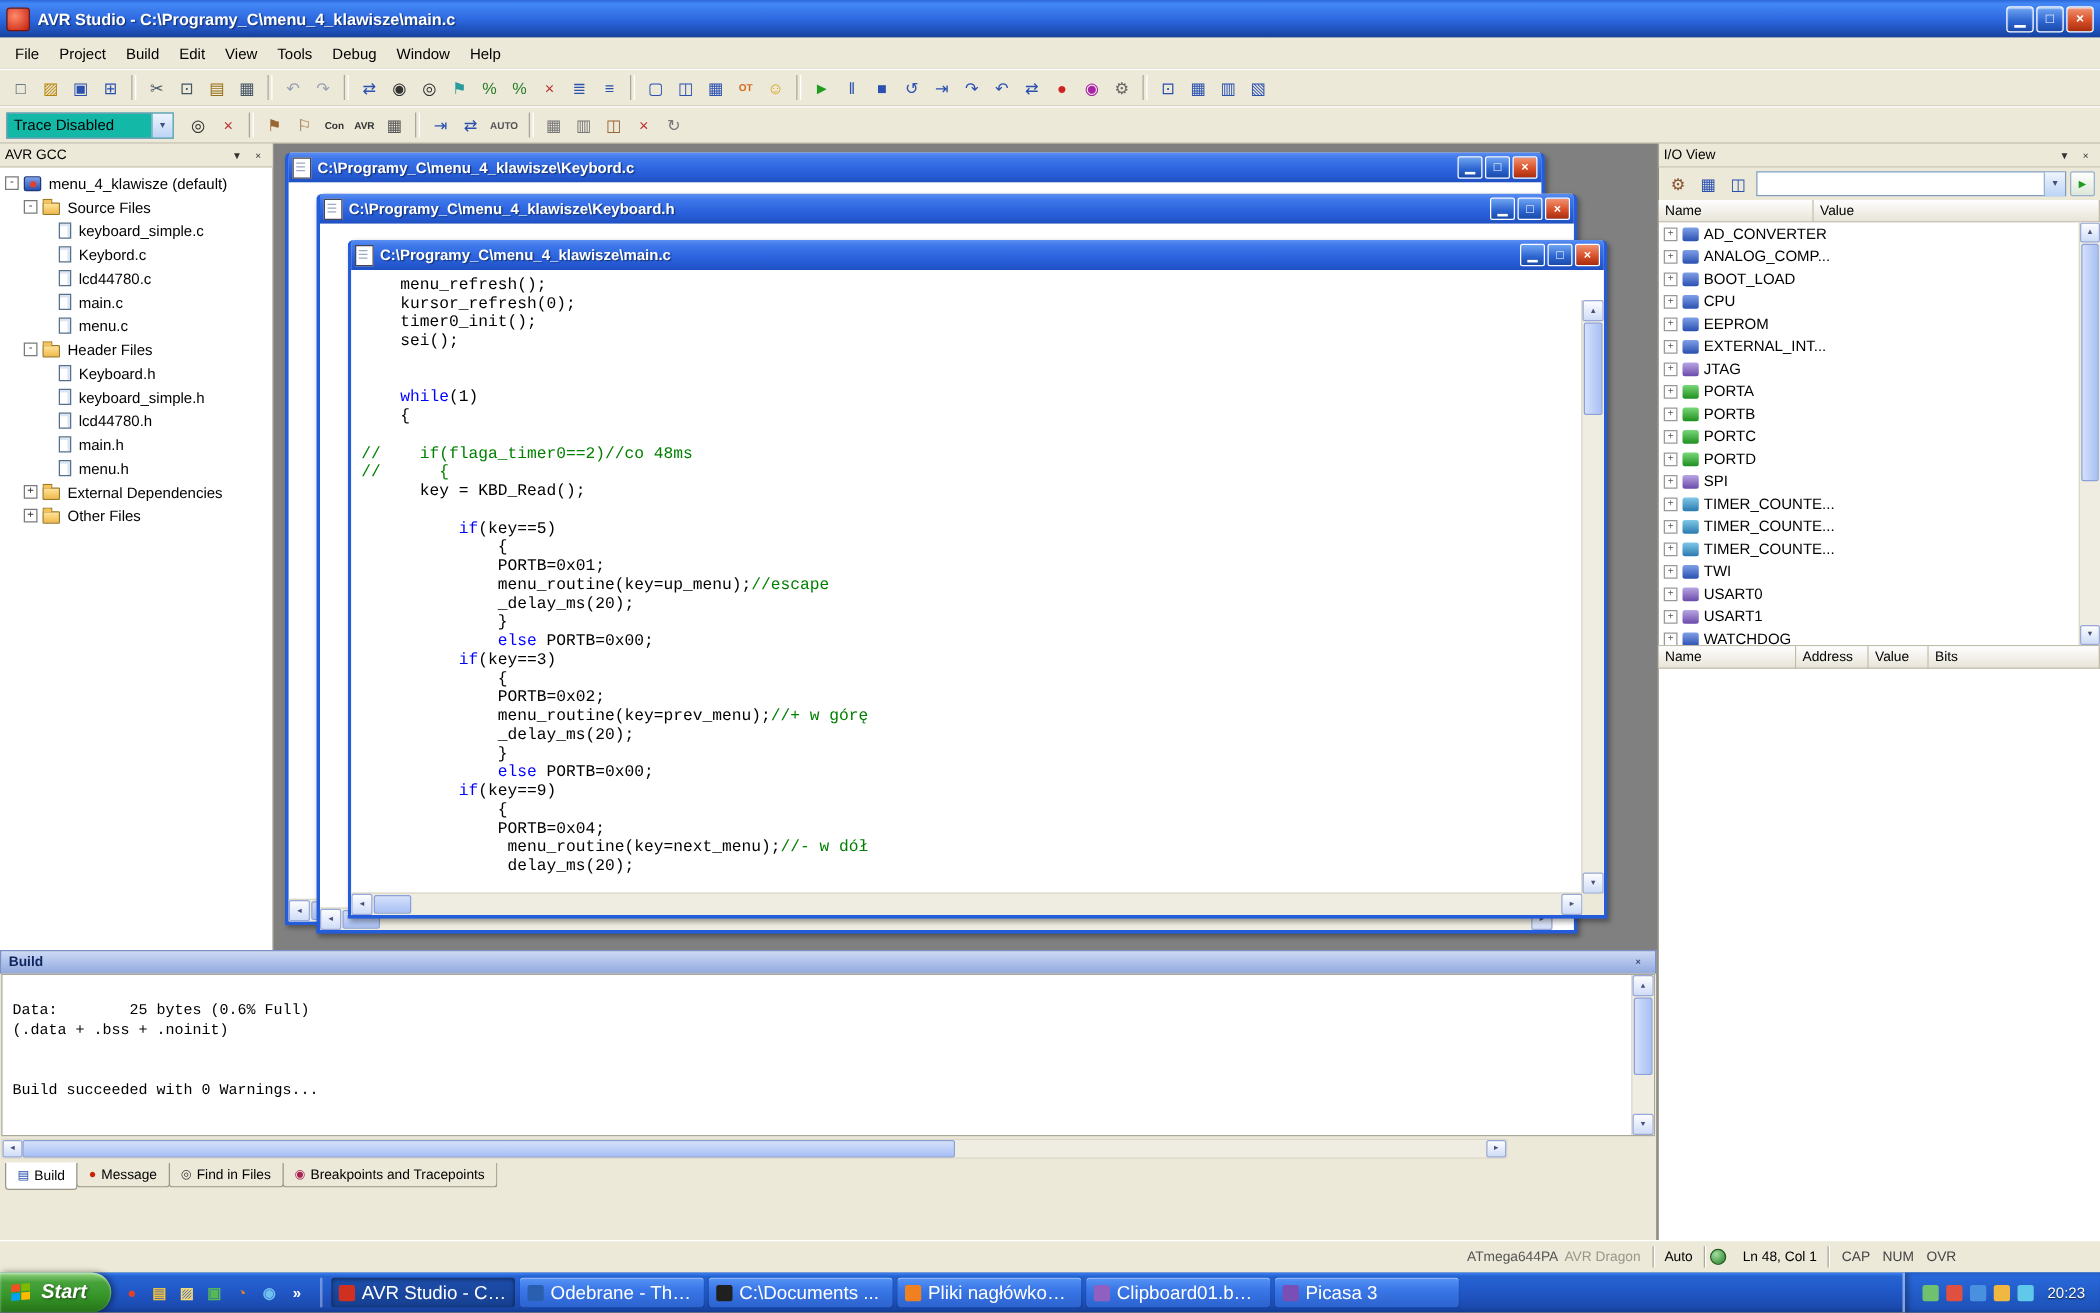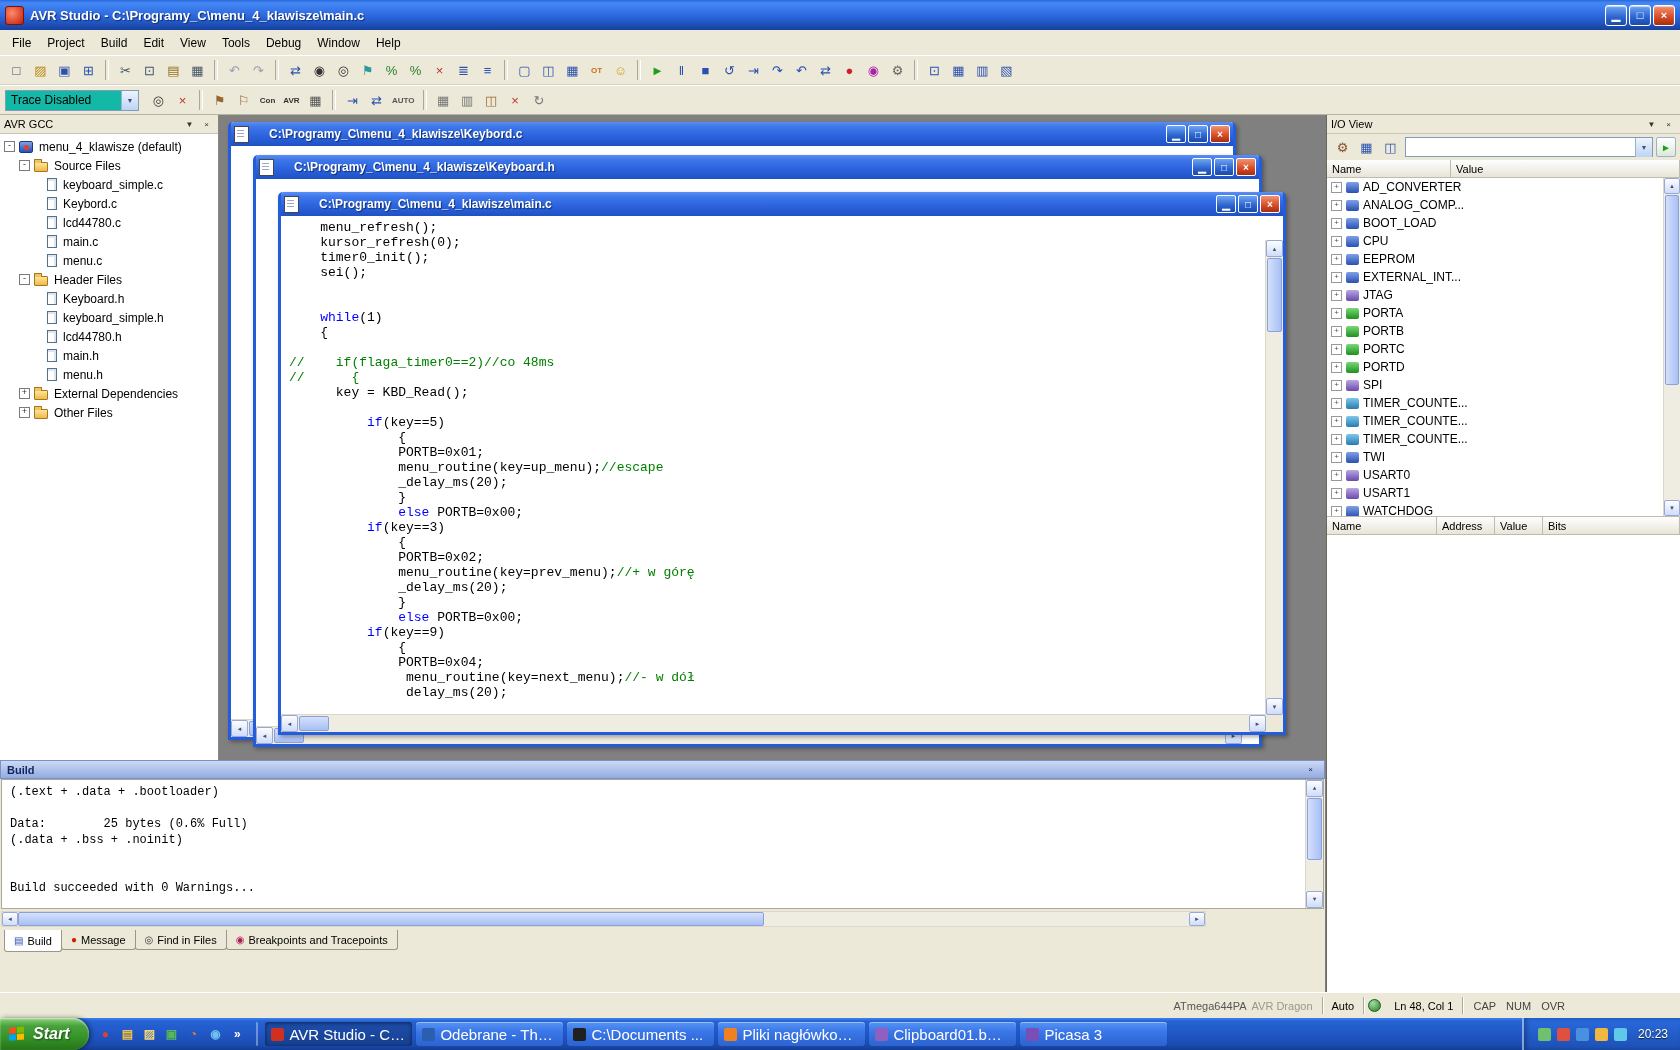--- a/index.html
+++ b/index.html
@@ -63,21 +63,21 @@
   .ticon.folder::before{content:"";position:absolute;top:-4px;left:-1px;width:6px;height:3px;
     background:#f2c35e;border:1px solid #a07820;border-bottom:none;border-radius:1px 1px 0 0}
   .ticon.file{width:10px;height:13px;background:#fff;border:1px solid #55708a;
     box-shadow:inset -2px 2px 0 #dce6f2}
   .tlabel{padding:0 2px}
 
   
   #mdi{position:absolute;left:219px;top:115px;width:1107px;height:645px;background:#808080;overflow:hidden}
   .mdi-win{position:absolute;border:3px solid #245ddb;border-top:none;border-radius:5px 5px 0 0;
     background:#ece9d8;box-shadow:2px 2px 4px rgba(0,0,0,.35);box-sizing:border-box}
-  .mdi-title{height:24px;border-radius:3px 3px 0 0;display:flex;align-items:center;gap:20px;padding:0 3px;
+  .mdi-title{height:24px;border-radius:3px 3px 0 0;display:flex;align-items:center;gap:5px;padding:0 3px;
     background:linear-gradient(180deg,#5a8ef2 0%,#3e77ea 20%,#2b62dd 60%,#1f51c4 100%);
     color:#fff;font-weight:bold;font-size:12px;text-shadow:1px 1px 1px #12306e}
   .doc-icon{width:13px;height:15px;background:#fff;border:1px solid #445;flex:none;position:relative}
   .doc-icon::before{content:"";position:absolute;left:2px;top:3px;width:7px;height:1px;background:#9aa9c8;
     box-shadow:0 3px 0 #9aa9c8,0 6px 0 #9aa9c8}
   .mdi-controls{margin-left:auto;display:flex;gap:2px}
   .mdi-btn{width:20px;height:18px;border-radius:2px;border:1px solid #fff;color:#fff;padding:0;
     display:flex;align-items:center;justify-content:center;font-size:10px;font-weight:bold;
     background:linear-gradient(180deg,#6fa5f2,#2b63d0 60%,#1b4ba8)}
   .mdi-btn.close{background:linear-gradient(180deg,#f29372,#d8502a 55%,#a82d0e)}
@@ -710,21 +710,20 @@
     <div id="io-empty"></div>
   </div>
 
   <div id="build-panel">
     <div id="build-header">
       <span>Build</span>
       <button class="dock-btn">×</button>
     </div>
     <div id="build-output">
       <div id="build-output-lines">
-          <div class="build-line">(.text + .data + .bootloader)</div>
           <div class="build-line">&nbsp;</div>
           <div class="build-line">Data:        25 bytes (0.6% Full)</div>
           <div class="build-line">(.data + .bss + .noinit)</div>
           <div class="build-line">&nbsp;</div>
           <div class="build-line">&nbsp;</div>
           <div class="build-line">Build succeeded with 0 Warnings...</div>
         </div>
       <div class="build-vscroll">
         <button class="sb-btn up">▲</button>
         <span class="vthumb"></span>

